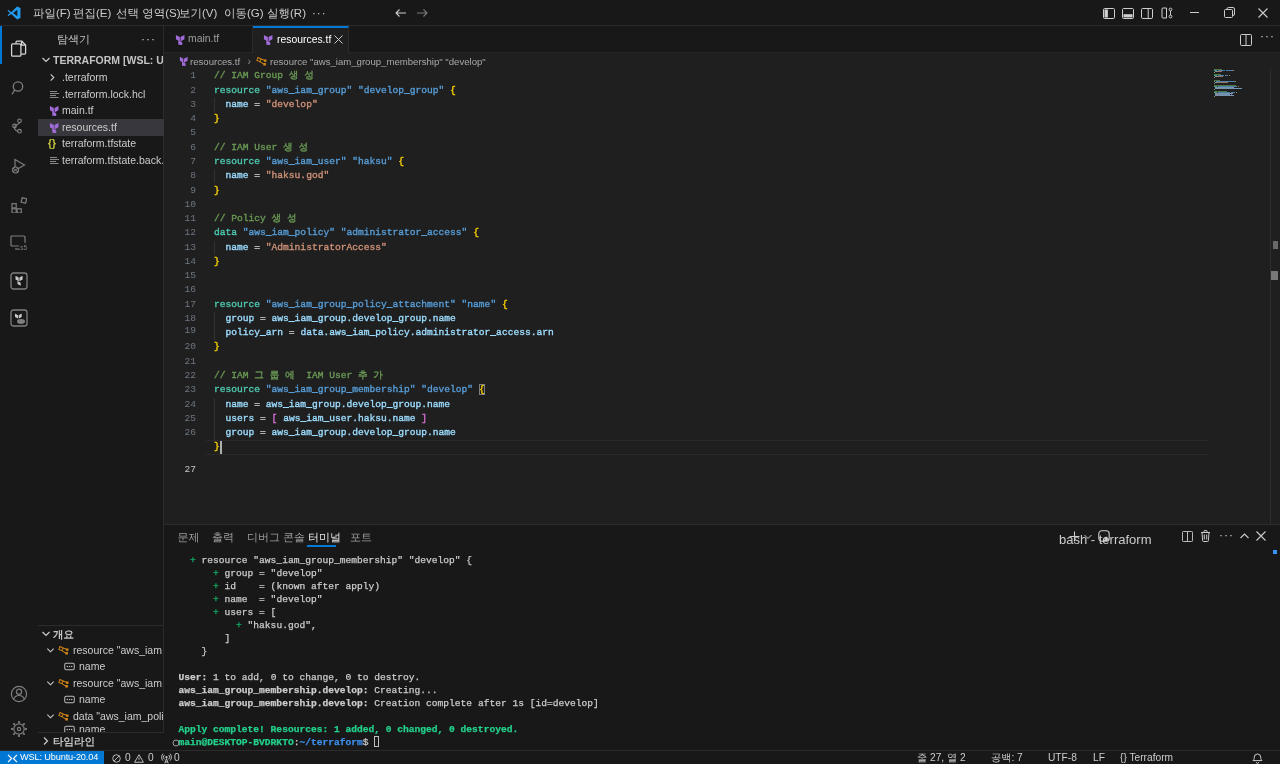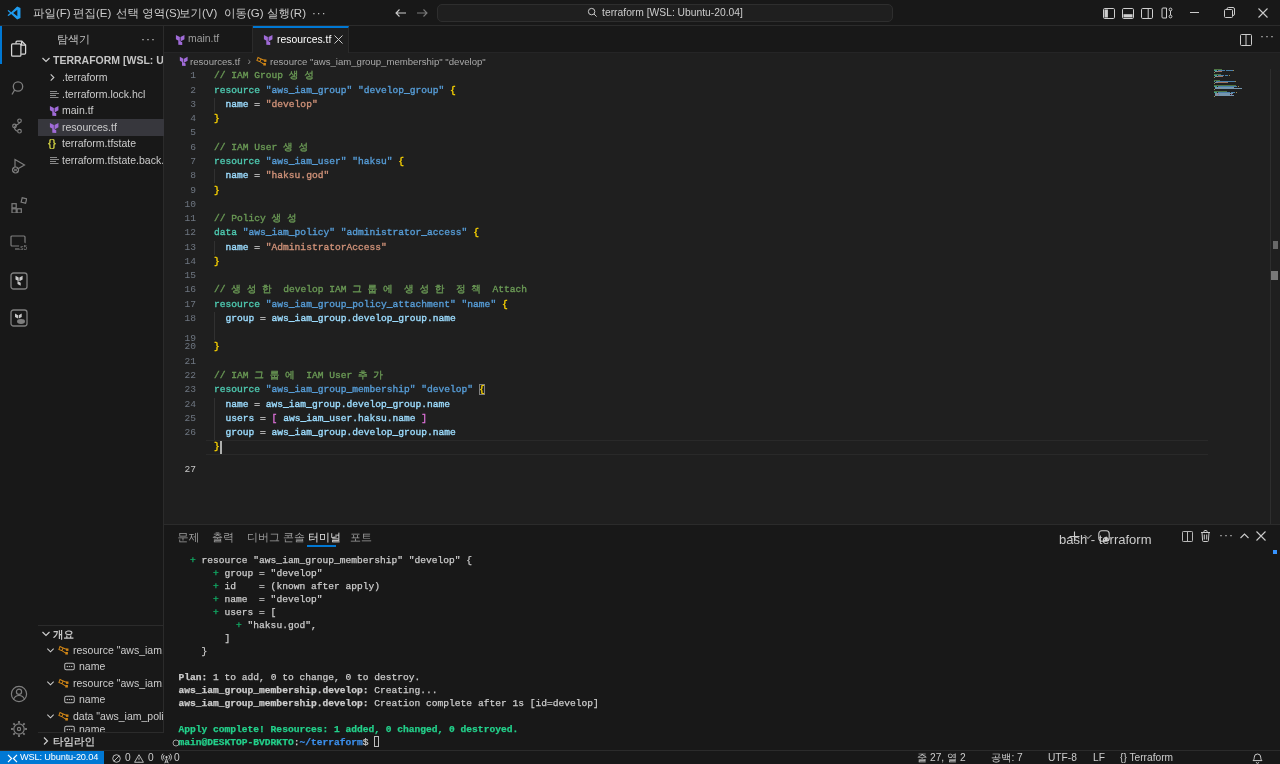--- a/index.html
+++ b/index.html
@@ -48,23 +48,20 @@
   <span class="menu abs" style="left:179px">보기(V)</span>
   <span class="menu abs" style="left:224px">이동(G)</span>
   <span class="menu abs" style="left:267px">실행(R)</span>
   <span class="menu abs" style="left:312px;letter-spacing:1px">···</span>
   <svg class="icon" style="left:394px;top:7px" width="14" height="12" viewBox="0 0 14 12">
     <path stroke="#cccccc" stroke-width="1.1" fill="none" d="M12 6 H2 M5.5 2.5 L2 6 L5.5 9.5"></path>
   </svg>
   <svg class="icon" style="left:415px;top:7px" width="14" height="12" viewBox="0 0 14 12">
     <path stroke="#7a7a7a" stroke-width="1.1" fill="none" d="M2 6 H12 M8.5 2.5 L12 6 L8.5 9.5"></path>
   </svg>
-  <div id="cc" class="abs"><svg style="display:inline-block;vertical-align:-2px;margin-right:4px" width="11" height="11" viewBox="0 0 16 16">
-          <path fill="none" stroke="#ccc" stroke-width="1.4" d="M10.2 10.2 L14 14 M6.7 11.4 a4.7 4.7 0 1 1 0-9.4 a4.7 4.7 0 0 1 0 9.4 Z"></path>
-        </svg>terraform [WSL: Ubuntu-20.04]</div>
   <svg class="icon" style="left:1103px;top:8px" width="12" height="11" viewBox="0 0 12 11">
     <rect x="0.5" y="0.5" width="11" height="10" rx="1.2" fill="none" stroke="#cfcfcf"></rect>
     <rect x="1.5" y="1.5" width="3.4" height="8" fill="#cfcfcf"></rect>
   </svg>
   <svg class="icon" style="left:1122px;top:8px" width="12" height="11" viewBox="0 0 12 11">
     <rect x="0.5" y="0.5" width="11" height="10" rx="1.2" fill="none" stroke="#cfcfcf"></rect>
     <rect x="1.5" y="6.2" width="9" height="3.2" fill="#cfcfcf"></rect>
   </svg>
   <svg class="icon" style="left:1141px;top:8px" width="12" height="11" viewBox="0 0 12 11">
     <rect x="0.5" y="0.5" width="11" height="10" rx="1.2" fill="none" stroke="#cfcfcf"></rect>
@@ -336,26 +333,26 @@
 <div class="ln" style="top:186.0px;color:#6e7681">11</div>
 <div class="cl" style="top:186.0px"><span class="c">// Policy <span class="kr">생성</span></span></div>
 <div class="ln" style="top:200.3px;color:#6e7681">12</div>
 <div class="cl" style="top:200.3px"><span class="k">data</span> <span class="t">"aws_iam_policy"</span> <span class="t">"administrator_access"</span> <span class="b1">{</span></div>
 <div class="ln" style="top:214.5px;color:#6e7681">13</div>
 <div class="cl" style="top:214.5px">  <span class="v">name</span><span class="o"> = </span><span class="s">"AdministratorAccess"</span></div>
 <div class="ln" style="top:228.8px;color:#6e7681">14</div>
 <div class="cl" style="top:228.8px"><span class="b1">}</span></div>
 <div class="ln" style="top:243.1px;color:#6e7681">15</div>
 <div class="ln" style="top:257.3px;color:#6e7681">16</div>
-<div class="cl" style="top:257.3px"><span class="c">// <span class="kr">생성한</span> develop IAM <span class="kr">그룹에</span> <span class="kr">생성한</span> <span class="kr">정책</span> Attach</span></div>
 <div class="ln" style="top:271.6px;color:#6e7681">17</div>
 <div class="cl" style="top:271.6px"><span class="k">resource</span> <span class="t">"aws_iam_group_policy_attachment"</span> <span class="t">"name"</span> <span class="b1">{</span></div>
 <div class="ln" style="top:285.9px;color:#6e7681">18</div>
 <div class="cl" style="top:285.9px">  <span class="v">group</span><span class="o"> = </span><span class="v">aws_iam_group.develop_group.name</span></div>
-<div class="ln" style="top:306px;color:#6e7681">19</div>
+<div class="ln" style="top:298px;color:#6e7681">19</div>
+<div class="cl" style="top:300.2px">  <span class="v">policy_arn</span><span class="o"> = </span><span class="v">data.aws_iam_policy.administrator_access.arn</span></div>
 <div class="ln" style="top:314.4px;color:#6e7681">20</div>
 <div class="cl" style="top:314.4px"><span class="b1">}</span></div>
 <div class="ln" style="top:328.7px;color:#6e7681">21</div>
 <div class="ln" style="top:343.0px;color:#6e7681">22</div>
 <div class="cl" style="top:343.0px"><span class="c">// IAM <span class="kr">그룹에</span> IAM User <span class="kr">추가</span></span></div>
 <div class="ln" style="top:357.2px;color:#6e7681">23</div>
 <div class="cl" style="top:357.2px"><span class="k">resource</span> <span class="t">"aws_iam_group_membership"</span> <span class="t">"develop"</span> <span class="b1" style="outline:1px solid #7f7f7f;outline-offset:-1px">{</span></div>
 <div class="ln" style="top:371.5px;color:#6e7681">24</div>
 <div class="cl" style="top:371.5px">  <span class="v">name</span><span class="o"> = </span><span class="v">aws_iam_group.develop_group.name</span></div>
 <div class="ln" style="top:385.8px;color:#6e7681">25</div>
@@ -460,21 +457,21 @@
       </svg>
   <div id="term">
   <div class="tl" style="top:28.5px"><span class="tg">  + </span>resource "aws_iam_group_membership" "develop" {</div>
   <div class="tl" style="top:41.5px"><span class="tg">      + </span>group = "develop"</div>
   <div class="tl" style="top:54.5px"><span class="tg">      + </span>id    = (known after apply)</div>
   <div class="tl" style="top:67.5px"><span class="tg">      + </span>name  = "develop"</div>
   <div class="tl" style="top:80.5px"><span class="tg">      + </span>users = [</div>
   <div class="tl" style="top:93.5px"><span class="tg">          + </span>"haksu.god",</div>
   <div class="tl" style="top:106.5px">        ]</div>
   <div class="tl" style="top:119.5px">    }</div>
-  <div class="tl" style="top:145.5px"><span class="tb">Plan:</span> 1 to add, 0 to change, 0 to destroy.</div>
+  <div class="tl" style="top:145.5px"><span class="tb">User:</span> 1 to add, 0 to change, 0 to destroy.</div>
   <div class="tl" style="top:158.5px"><span class="tb">aws_iam_group_membership.develop: </span>Creating...</div>
   <div class="tl" style="top:171.5px"><span class="tb">aws_iam_group_membership.develop: </span>Creation complete after 1s [id=develop]</div>
   <div class="tl" style="top:197.5px"><span class="tgb">Apply complete! Resources: 1 added, 0 changed, 0 destroyed.</span></div>
   <div class="tl" style="top:210.5px"><span class="tgb">main@DESKTOP-BVDRKTO</span>:<span class="tbl">~/terraform</span>$ <span style="display:inline-block;width:5px;height:10.5px;border:1px solid #bfbfbf;vertical-align:-2px"></span></div>
   </div>
   <svg class="icon" style="left:7.5px;top:213.5px" width="8" height="8" viewBox="0 0 8 8">
         <circle cx="4" cy="4" r="3" fill="none" stroke="#9d9d9d" stroke-width="1"></circle>
       </svg>
   <div class="abs" style="left:1109px;top:25px;width:3.5px;height:3.5px;background:#3794ff"></div>
 </div>

